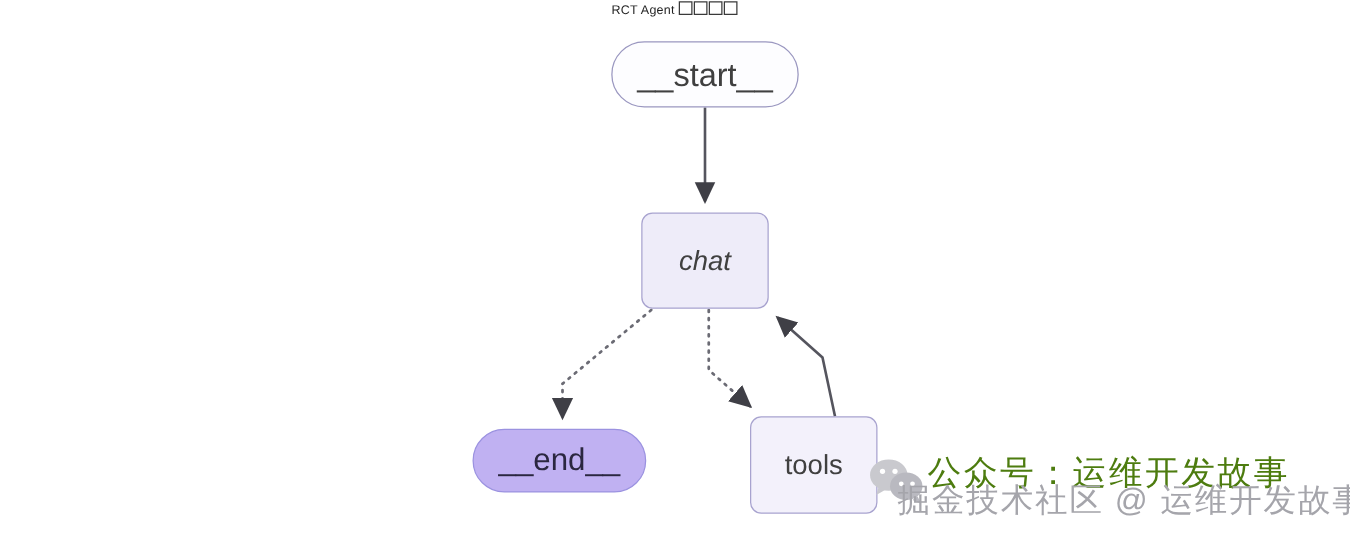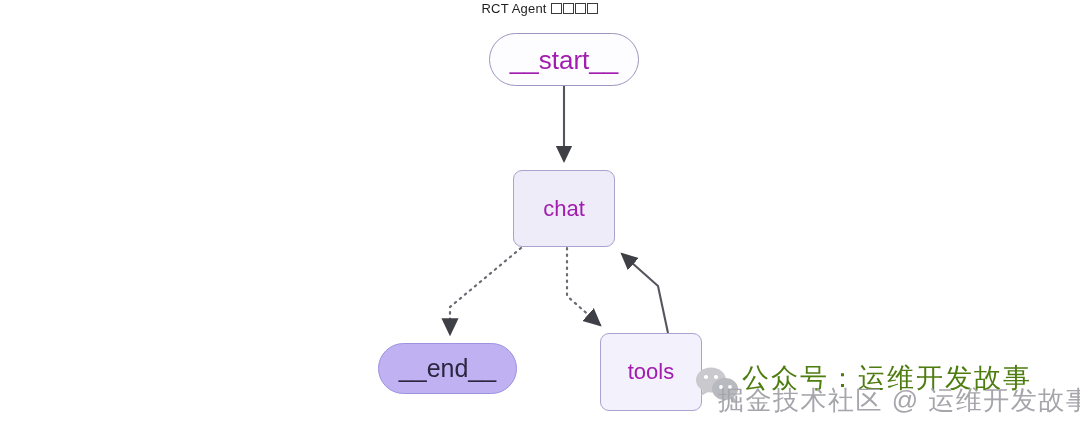--- a/index.html
+++ b/index.html
@@ -18,21 +18,21 @@
     overflow: hidden;
   }
 
   
   #graph-title {
     position: absolute;
     left: 0;
     top: 0;
     width: 1080px;
     text-align: center;
-    font-size: 13px;
+    font-size: 10px;
     color: #1f1f1f;
     letter-spacing: .2px;
     white-space: pre;
     line-height: 17px;
   }
   #graph-title .tofu {
     display: inline-block;
     width: 11px;
     height: 11px;
     border: 1px solid #3a3a3a;
@@ -51,21 +51,21 @@
     height: 433px;
   }
 
   
   .node {
     position: absolute;
     display: flex;
     align-items: center;
     justify-content: center;
     box-sizing: border-box;
-    color: #a21caf;
+    color: #404040;
     z-index: 3;
   }
   .node .node-label {
     white-space: pre;
     line-height: 1;
   }
 
   #node-start {
     left: 489px;
     top: 33px;
@@ -78,20 +78,21 @@
   }
   #node-chat {
     left: 513px;
     top: 170px;
     width: 102px;
     height: 77px;
     border: 1.4px solid #a8a3cf;
     background: #eeecf9;
     border-radius: 9px;
     font-size: 22px;
+    font-style: italic;
   }
   #node-end {
     left: 378px;
     top: 343px;
     width: 139px;
     height: 51px;
     border: 1.4px solid #9b92e0;
     background: #c0b1f2;
     border-radius: 26px;
     font-size: 25px;

